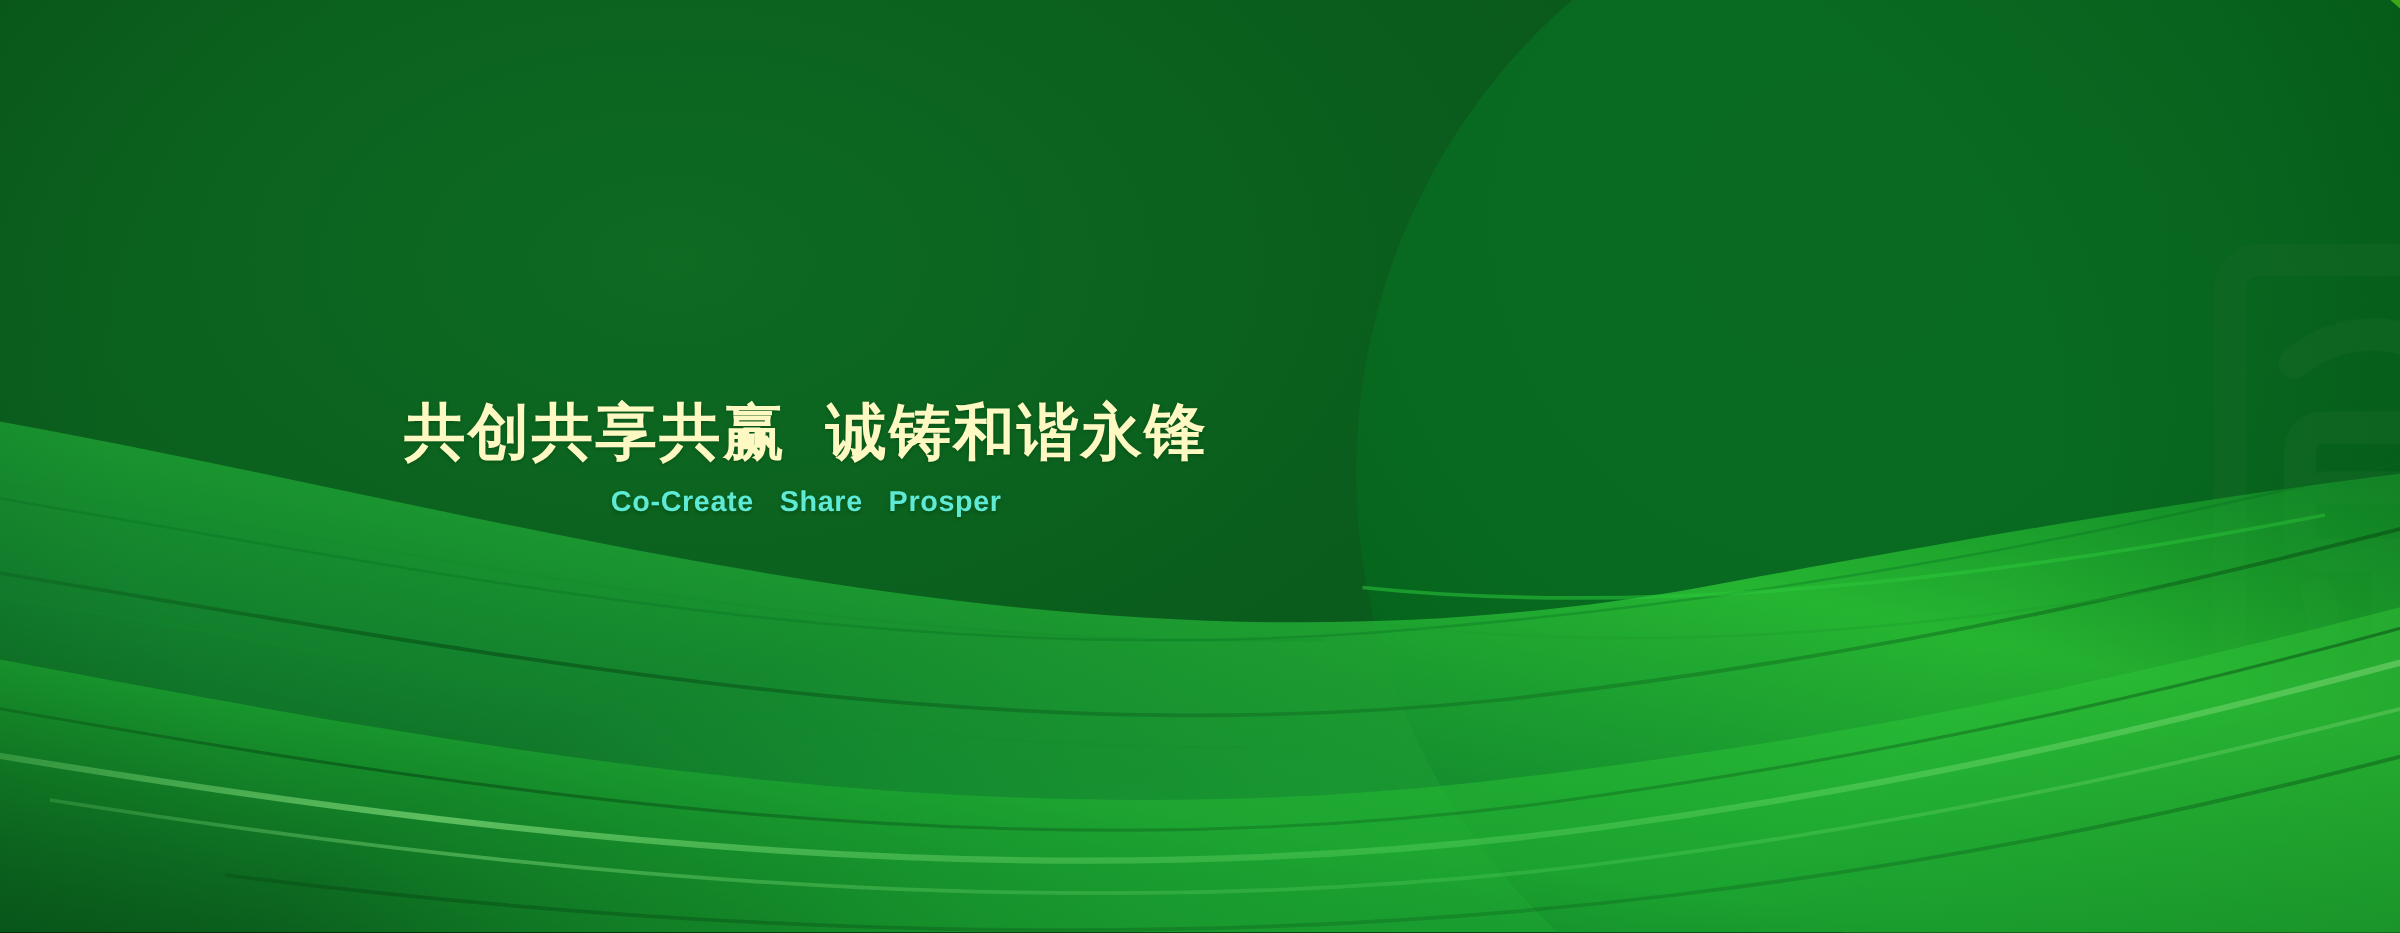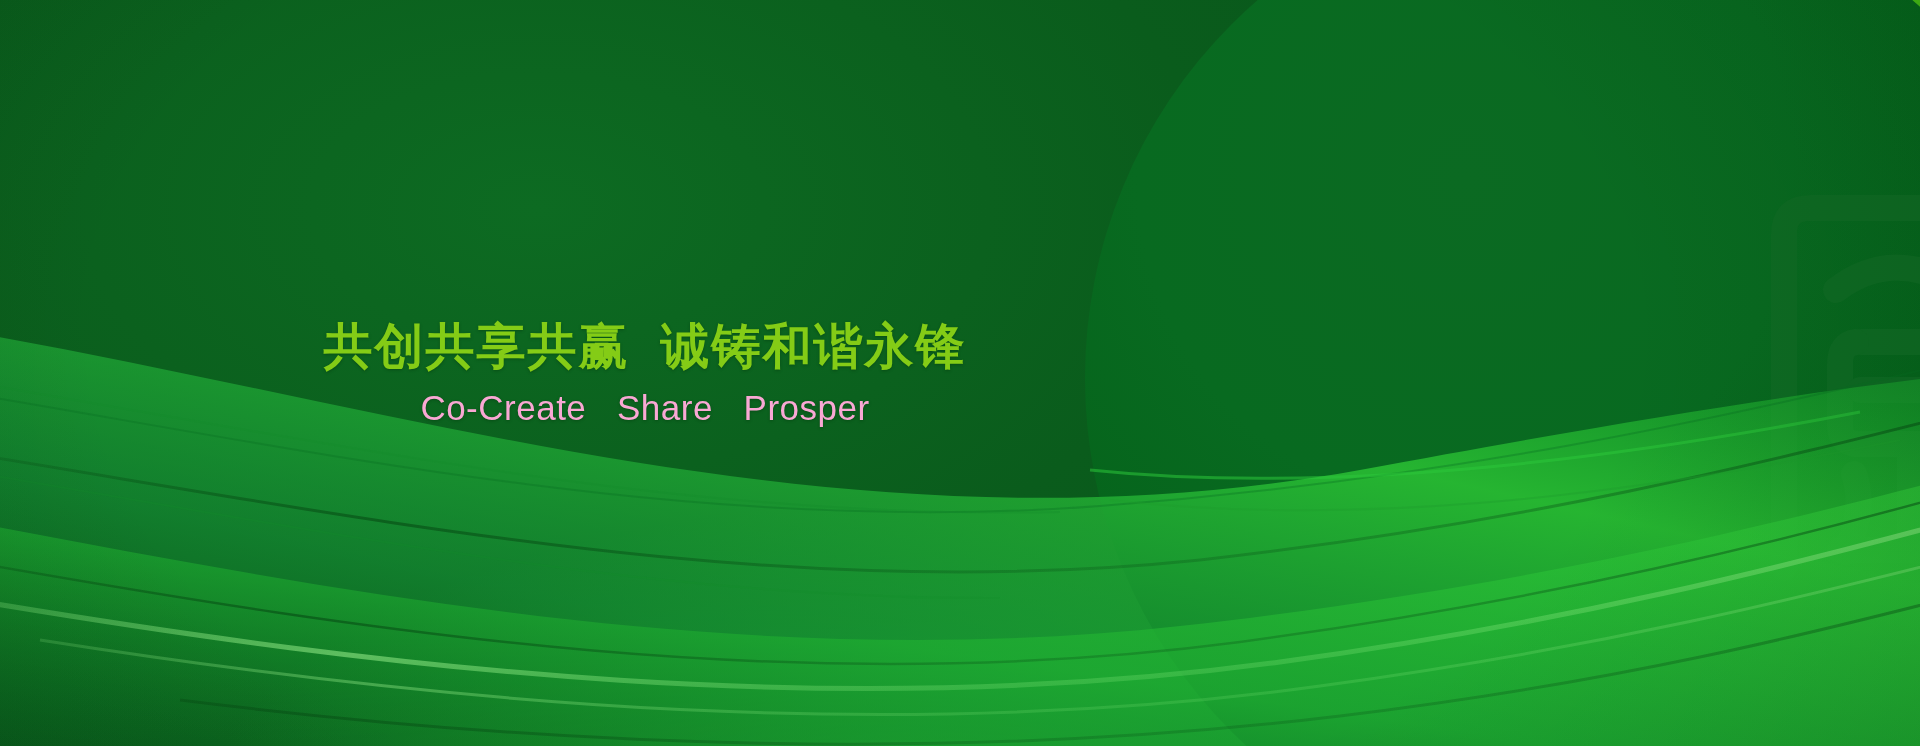--- a/index.html
+++ b/index.html
@@ -93,31 +93,31 @@
     top: 318px;
     width: 1290px;
     text-align: center;
     user-select: none;
   }
   .headline {
     margin: 0;
     font-size: 49px;
     font-weight: 700;
     line-height: 1.16;
-    color: #84cc16;
+    color: #fef9c3;
     letter-spacing: 2px;
     white-space: pre;
     text-shadow: 0 1px 3px rgba(0,40,8,0.35);
   }
   .subline {
     margin: 14px 0 0 0;
-    font-size: 35px;
-    font-weight: 400;
+    font-size: 23px;
+    font-weight: 700;
     line-height: 1.1;
-    color: #f9a8d4;
+    color: #5eead4;
     letter-spacing: 0.5px;
     white-space: pre;
     text-shadow: 0 1px 3px rgba(0,40,8,0.35);
   }
 
   
   .vignette {
     position: absolute;
     inset: 0;
     pointer-events: none;

